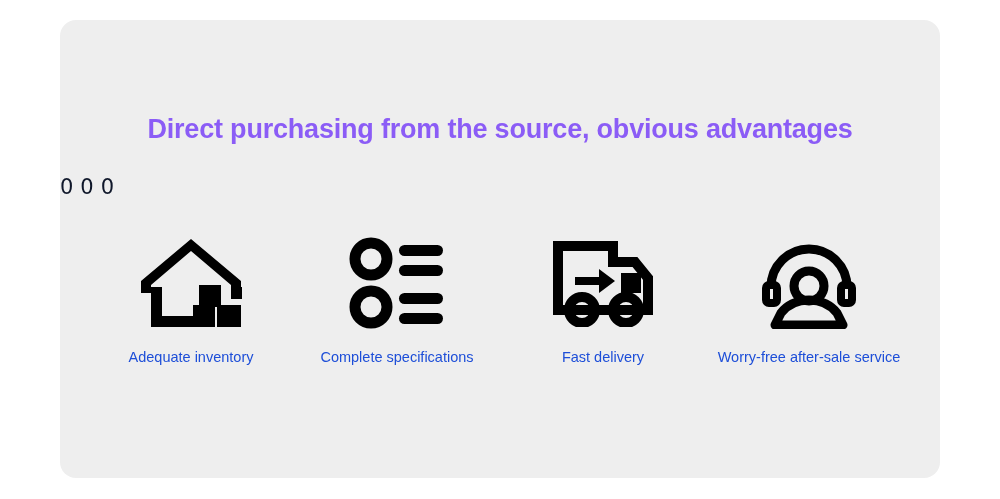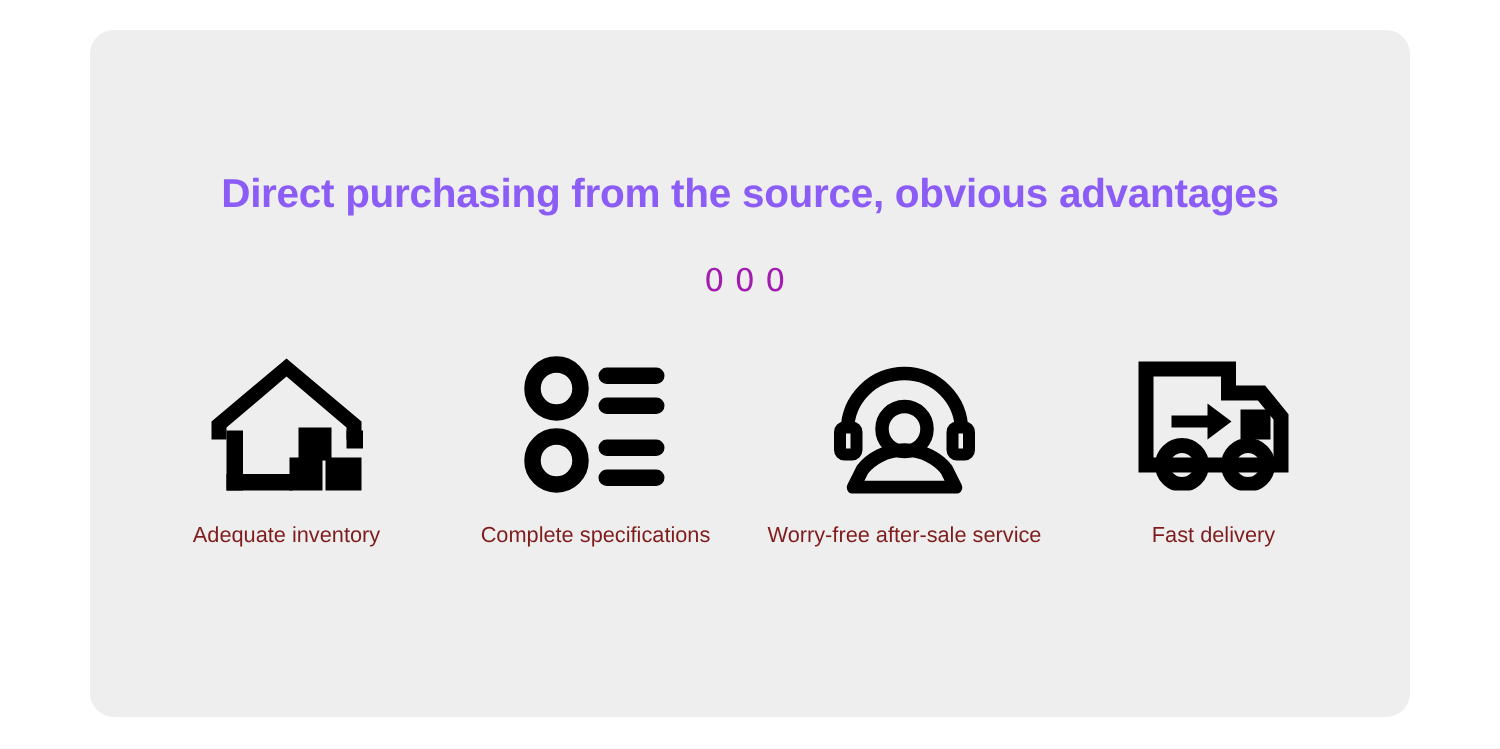--- a/index.html
+++ b/index.html
@@ -36,23 +36,22 @@
     color: #8b5cf6;
     letter-spacing: -0.2px;
     white-space: nowrap;
   }
 
   #divider-ornament {
     position: absolute;
     left: 0;
     top: 155px;
     width: 880px;
-    text-align: center;
     font-size: 21px;
-    color: #a21caf;
+    color: #0f172a;
     letter-spacing: 7px;
     font-family: "DejaVu Sans", sans-serif;
   }
 
   #features-row {
     position: absolute;
     left: 0;
     top: 215px;
     width: 880px;
     display: flex;
@@ -78,21 +77,21 @@
     justify-content: center;
   }
 
   .feature-icon svg {
     display: block;
   }
 
   .feature-label {
     margin-top: 18px;
     font-size: 14.5px;
-    color: #7f1d1d;
+    color: #1d4ed8;
     text-align: center;
     white-space: nowrap;
   }
 </style>
 </head>
 <body>
 
 <div id="banner-card">
 
   <div id="headline">Direct purchasing from the source, obvious advantages</div>
@@ -136,54 +135,54 @@
           <rect x="50" y="28" width="44" height="11" rx="5.5" fill="#000000"></rect>
           <rect x="50" y="56" width="44" height="11" rx="5.5" fill="#000000"></rect>
           <rect x="50" y="76" width="44" height="11" rx="5.5" fill="#000000"></rect>
         </svg>
       </div>
       <div class="feature-label">Complete specifications</div>
     </div>
 
     <div class="feature-item">
       <div class="feature-icon">
-        <svg width="100" height="92" viewBox="0 0 100 92" aria-hidden="true">
-          <path fill="none" stroke="#000000" stroke-width="9" stroke-linecap="butt" d="
-            M12 50
-            A38 38 0 0 1 88 50"></path>
-          <rect x="7" y="48" width="11" height="18" rx="3" fill="none" stroke="#000000" stroke-width="8"></rect>
-          <rect x="82" y="48" width="11" height="18" rx="3" fill="none" stroke="#000000" stroke-width="8"></rect>
-          <circle cx="50" cy="49" r="15" fill="none" stroke="#000000" stroke-width="9"></circle>
-          <path fill="none" stroke="#000000" stroke-width="9" stroke-linejoin="round" d="
-            M16 88
-            L22 76
-            A34 30 0 0 1 78 76
-            L84 88
-            Z"></path>
-        </svg>
-      </div>
-      <div class="feature-label">Worry-free after-sale service</div>
-    </div>
-
-    <div class="feature-item">
-      <div class="feature-icon">
         <svg width="104" height="88" viewBox="0 0 104 88" aria-hidden="true">
           <path fill="none" stroke="#000000" stroke-width="10" stroke-linejoin="miter" d="
             M7 7
             L62 7
             L62 23
             L84 23
             L97 39
             L97 71
             L7 71
             Z"></path>
           <line x1="62" y1="23" x2="62" y2="71" stroke="#000000" stroke-width="0"></line>
           <rect x="70" y="34" width="20" height="20" fill="#000000"></rect>
           <path fill="#000000" d="M24 38 L48 38 L48 30 L64 42 L48 54 L48 46 L24 46 Z"></path>
           <circle cx="31" cy="71" r="13" fill="none" stroke="#000000" stroke-width="10"></circle>
           <circle cx="75" cy="71" r="13" fill="none" stroke="#000000" stroke-width="10"></circle>
         </svg>
       </div>
       <div class="feature-label">Fast delivery</div>
     </div>
 
+    <div class="feature-item">
+      <div class="feature-icon">
+        <svg width="100" height="92" viewBox="0 0 100 92" aria-hidden="true">
+          <path fill="none" stroke="#000000" stroke-width="9" stroke-linecap="butt" d="
+            M12 50
+            A38 38 0 0 1 88 50"></path>
+          <rect x="7" y="48" width="11" height="18" rx="3" fill="none" stroke="#000000" stroke-width="8"></rect>
+          <rect x="82" y="48" width="11" height="18" rx="3" fill="none" stroke="#000000" stroke-width="8"></rect>
+          <circle cx="50" cy="49" r="15" fill="none" stroke="#000000" stroke-width="9"></circle>
+          <path fill="none" stroke="#000000" stroke-width="9" stroke-linejoin="round" d="
+            M16 88
+            L22 76
+            A34 30 0 0 1 78 76
+            L84 88
+            Z"></path>
+        </svg>
+      </div>
+      <div class="feature-label">Worry-free after-sale service</div>
+    </div>
+
   </div>
 </div>
 
 </body></html>

